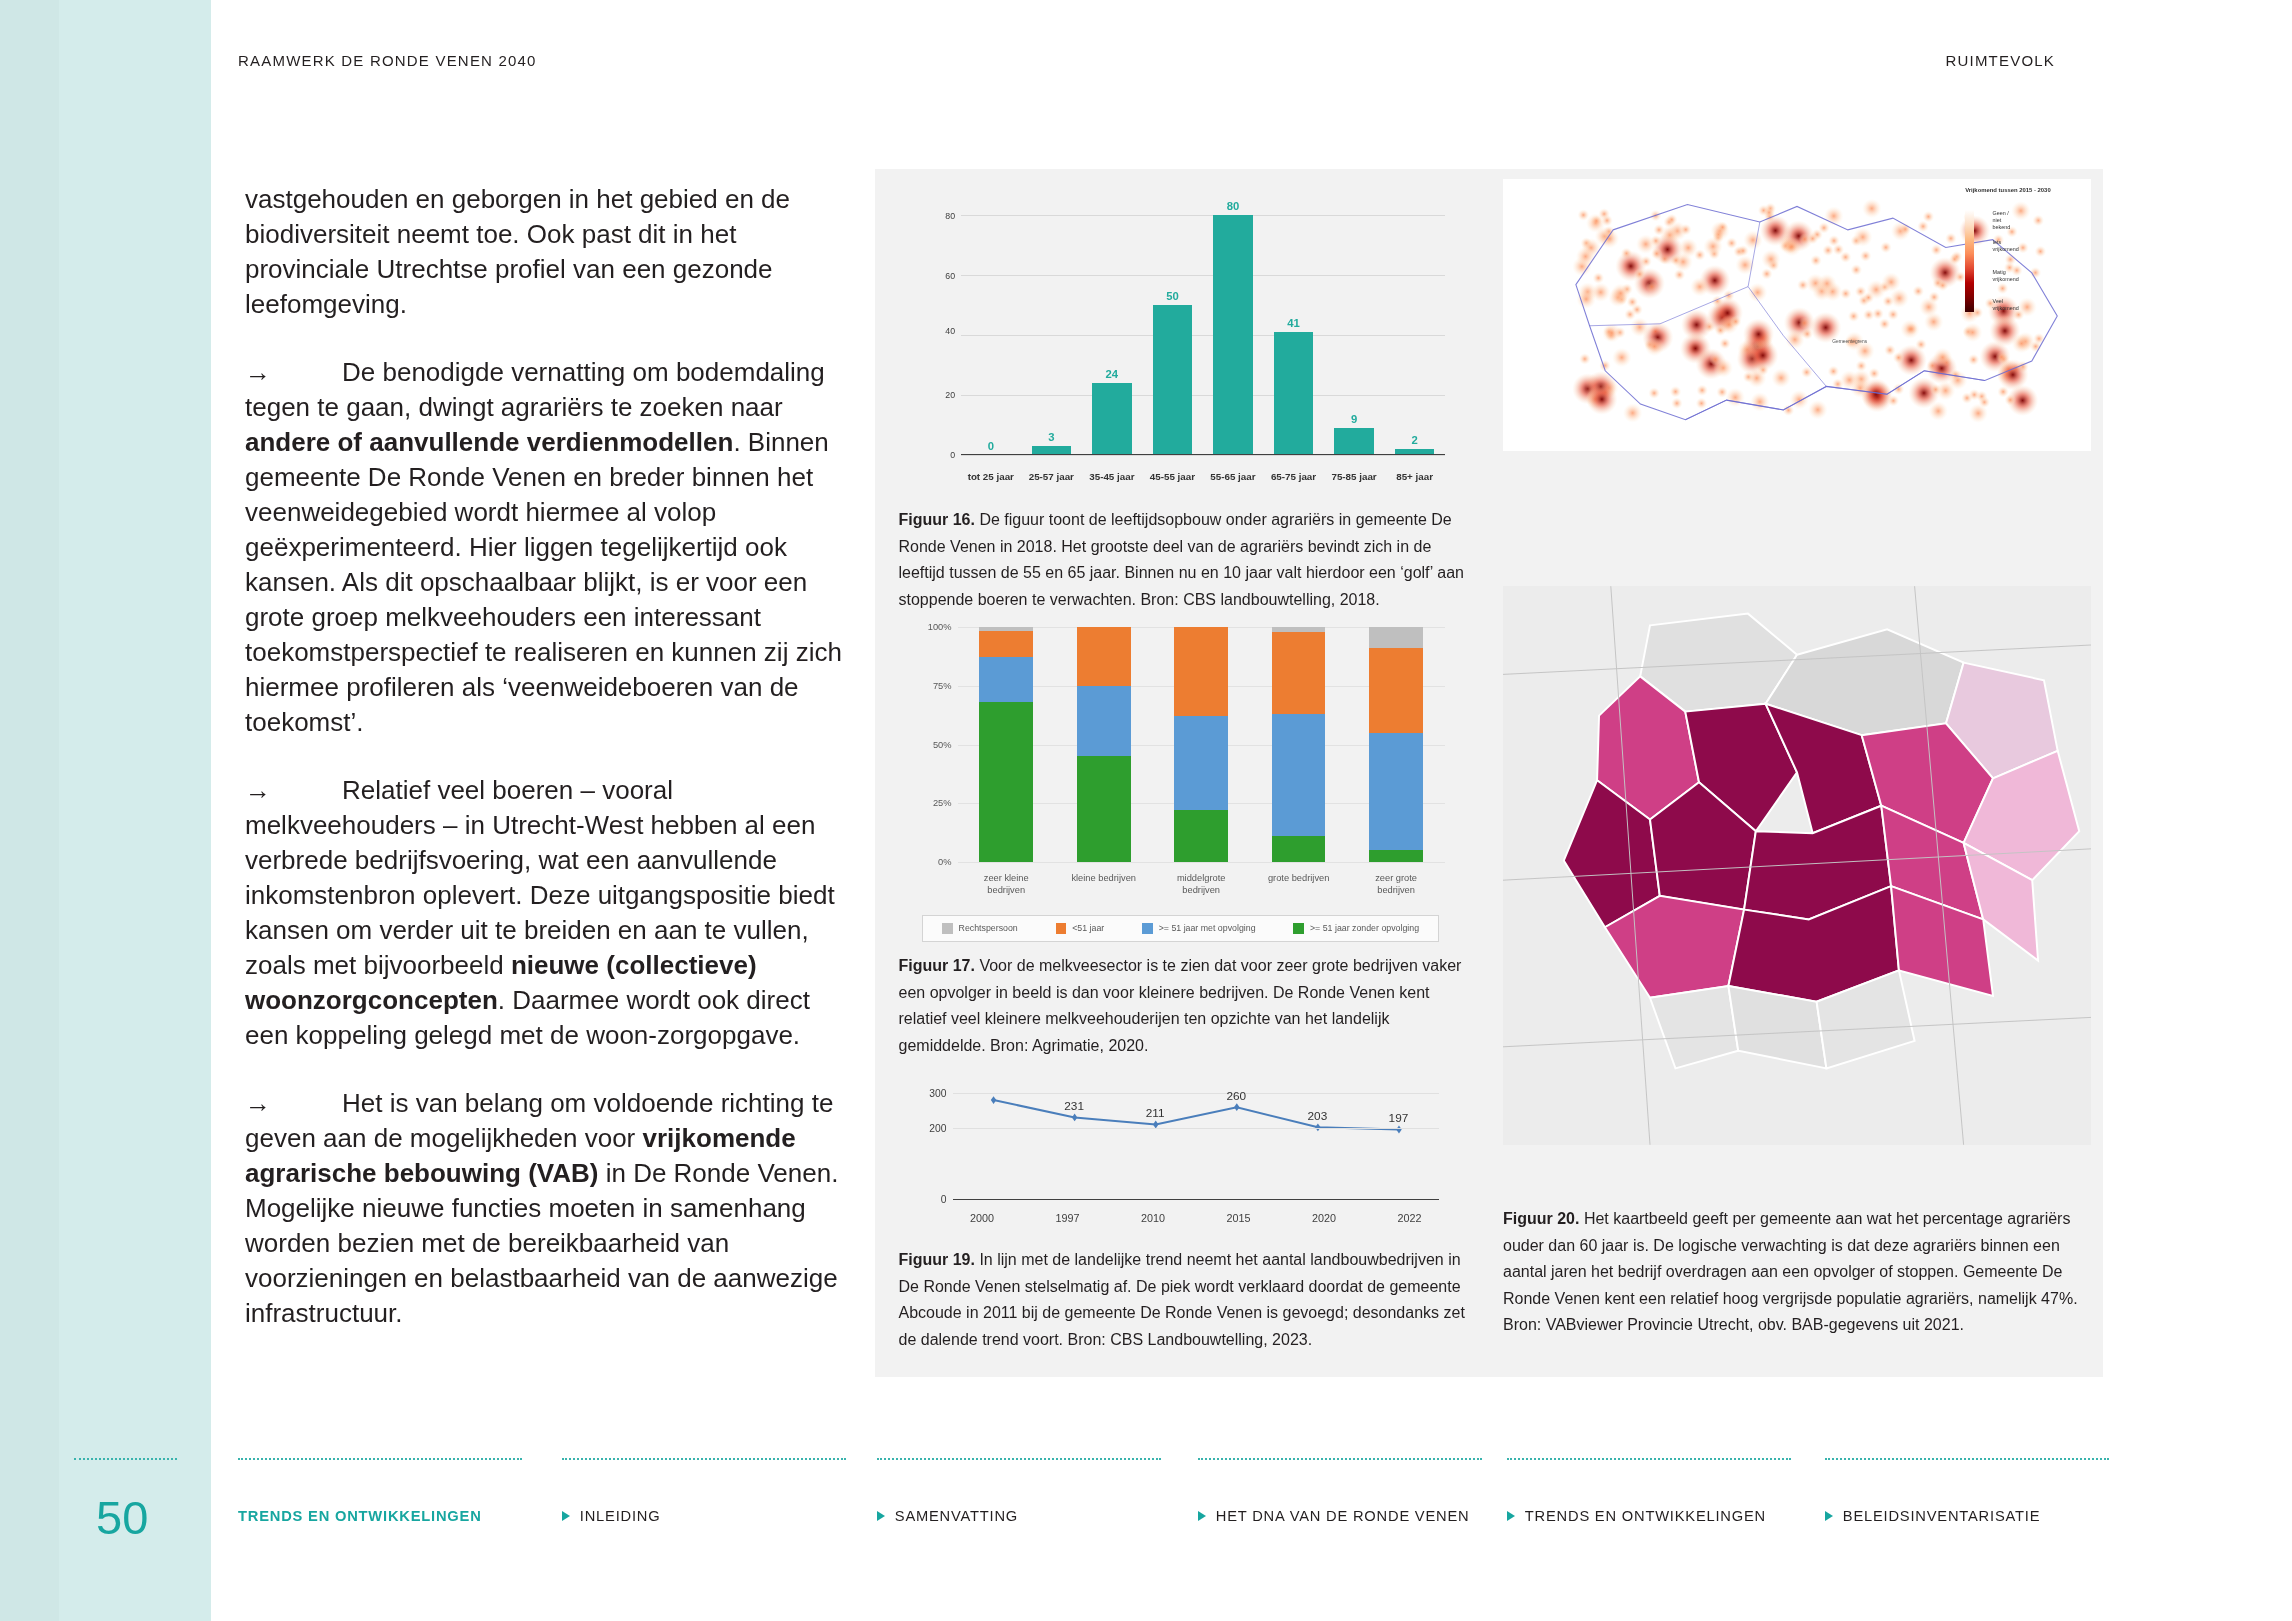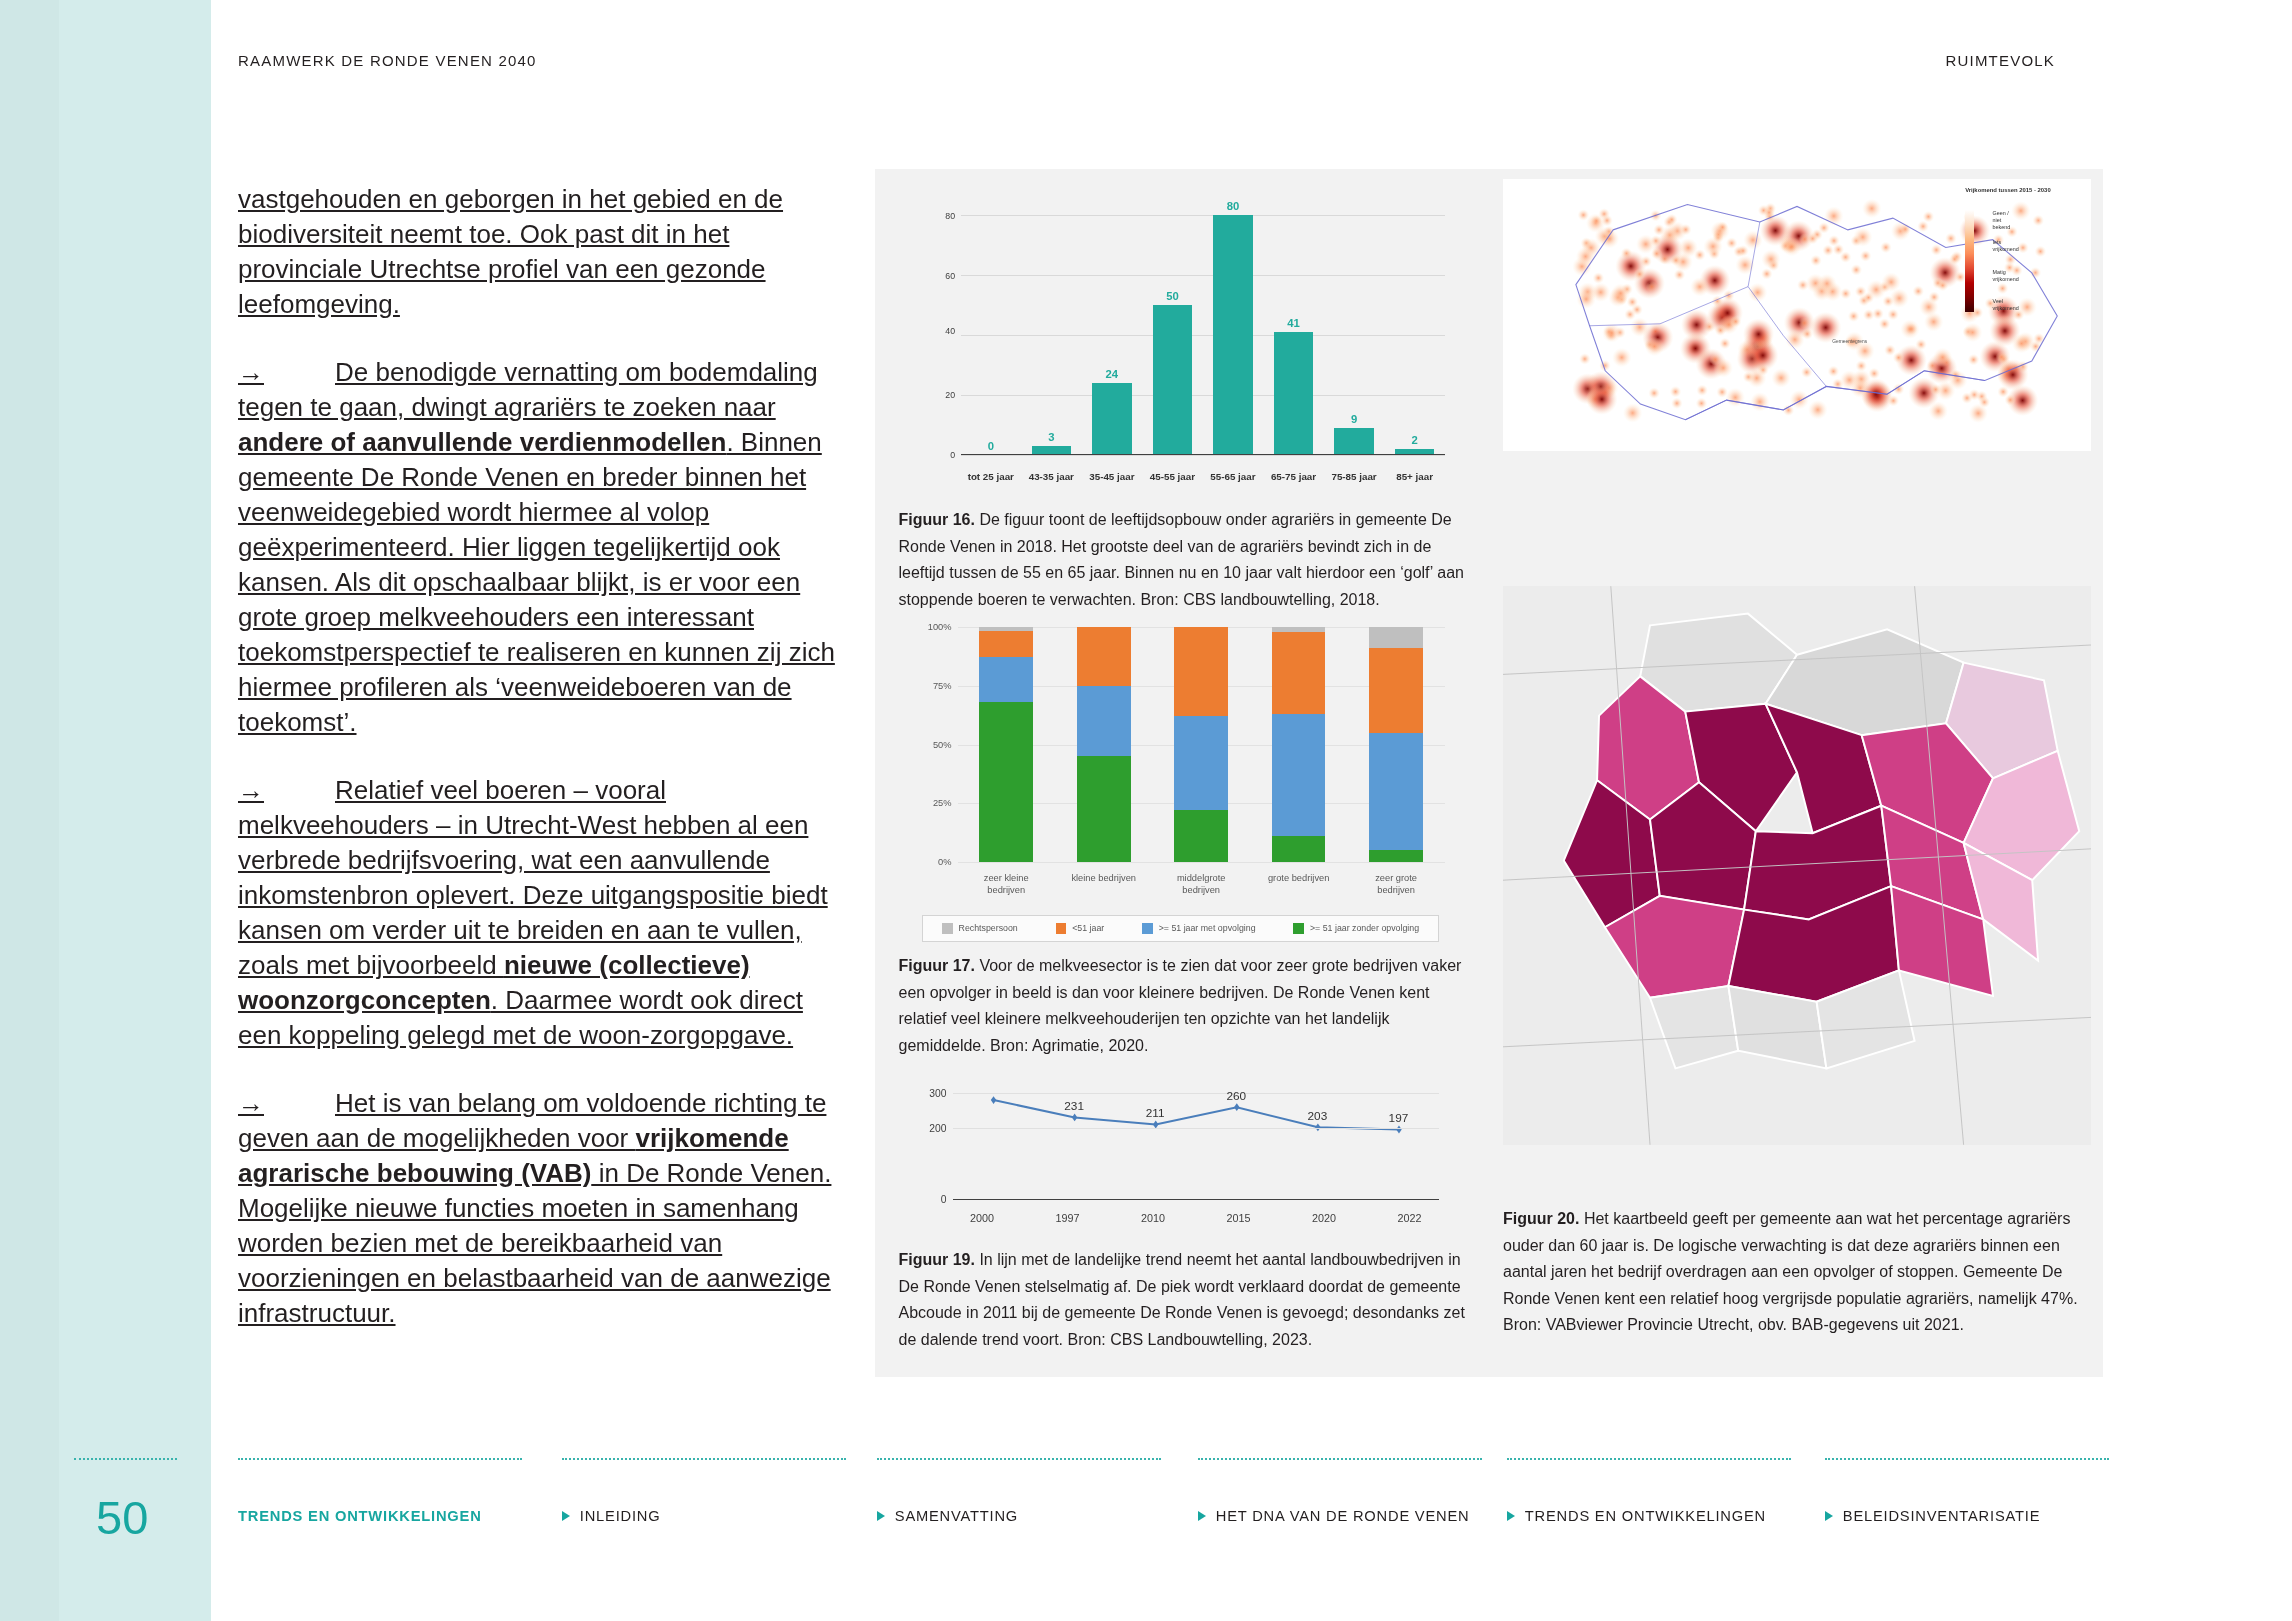--- a/index.html
+++ b/index.html
@@ -15,25 +15,24 @@
   .left-strip2{position:absolute;left:59px;top:0;width:152px;height:1621px;background:#d4eceb;}
 
   
   .hdr{position:absolute;top:52px;font-size:15px;letter-spacing:1.2px;color:#231f20;font-weight:400;}
   .hdr-left{left:238px;}
   .hdr-right{right:238px;}
 
   
   .col-left{position:absolute;left:238px;top:182px;width:608px;}
   .col-left p{
-    margin:0 0 33px 0;
+    margin:0 0 33px 7px;
     font-size:26px;
     line-height:35px;
     color:#231f20;
-    text-decoration:underline;
   }
   .col-left p b{font-weight:700;}
   .arrow-in{display:inline-block;width:71px;}
 
   
   .panel{
     position:absolute;left:875px;top:169px;width:1228px;height:1208px;
     background:#f2f2f2;
   }
 
@@ -180,21 +179,21 @@
       </div>
       <div id="f16-yaxis">
           <div class="f16-ylab" style="top: 276px;">0</div>
           <div class="f16-ylab" style="top: 216px;">20</div>
           <div class="f16-ylab" style="top: 152px;">40</div>
           <div class="f16-ylab" style="top: 97px;">60</div>
           <div class="f16-ylab" style="top: 37px;">80</div>
         </div>
       <div class="f16-cats" id="f16-cats">
           <div class="f16-cat">tot 25 jaar</div>
-          <div class="f16-cat">43-35 jaar</div>
+          <div class="f16-cat">25-57 jaar</div>
           <div class="f16-cat">35-45 jaar</div>
           <div class="f16-cat">45-55 jaar</div>
           <div class="f16-cat">55-65 jaar</div>
           <div class="f16-cat">65-75 jaar</div>
           <div class="f16-cat">75-85 jaar</div>
           <div class="f16-cat">85+ jaar</div>
         </div>
     </div>
     <div class="cap cap-f16">
       <b>Figuur 16.</b><span> De figuur toont de leeftijdsopbouw onder agrariërs in gemeente De Ronde Venen in 2018. Het grootste deel van de agrariërs bevindt zich in de leeftijd tussen de 55 en 65 jaar. Binnen nu en 10 jaar valt hierdoor een ‘golf’ aan stoppende boeren te verwachten. Bron: CBS landbouwtelling, 2018.</span>

